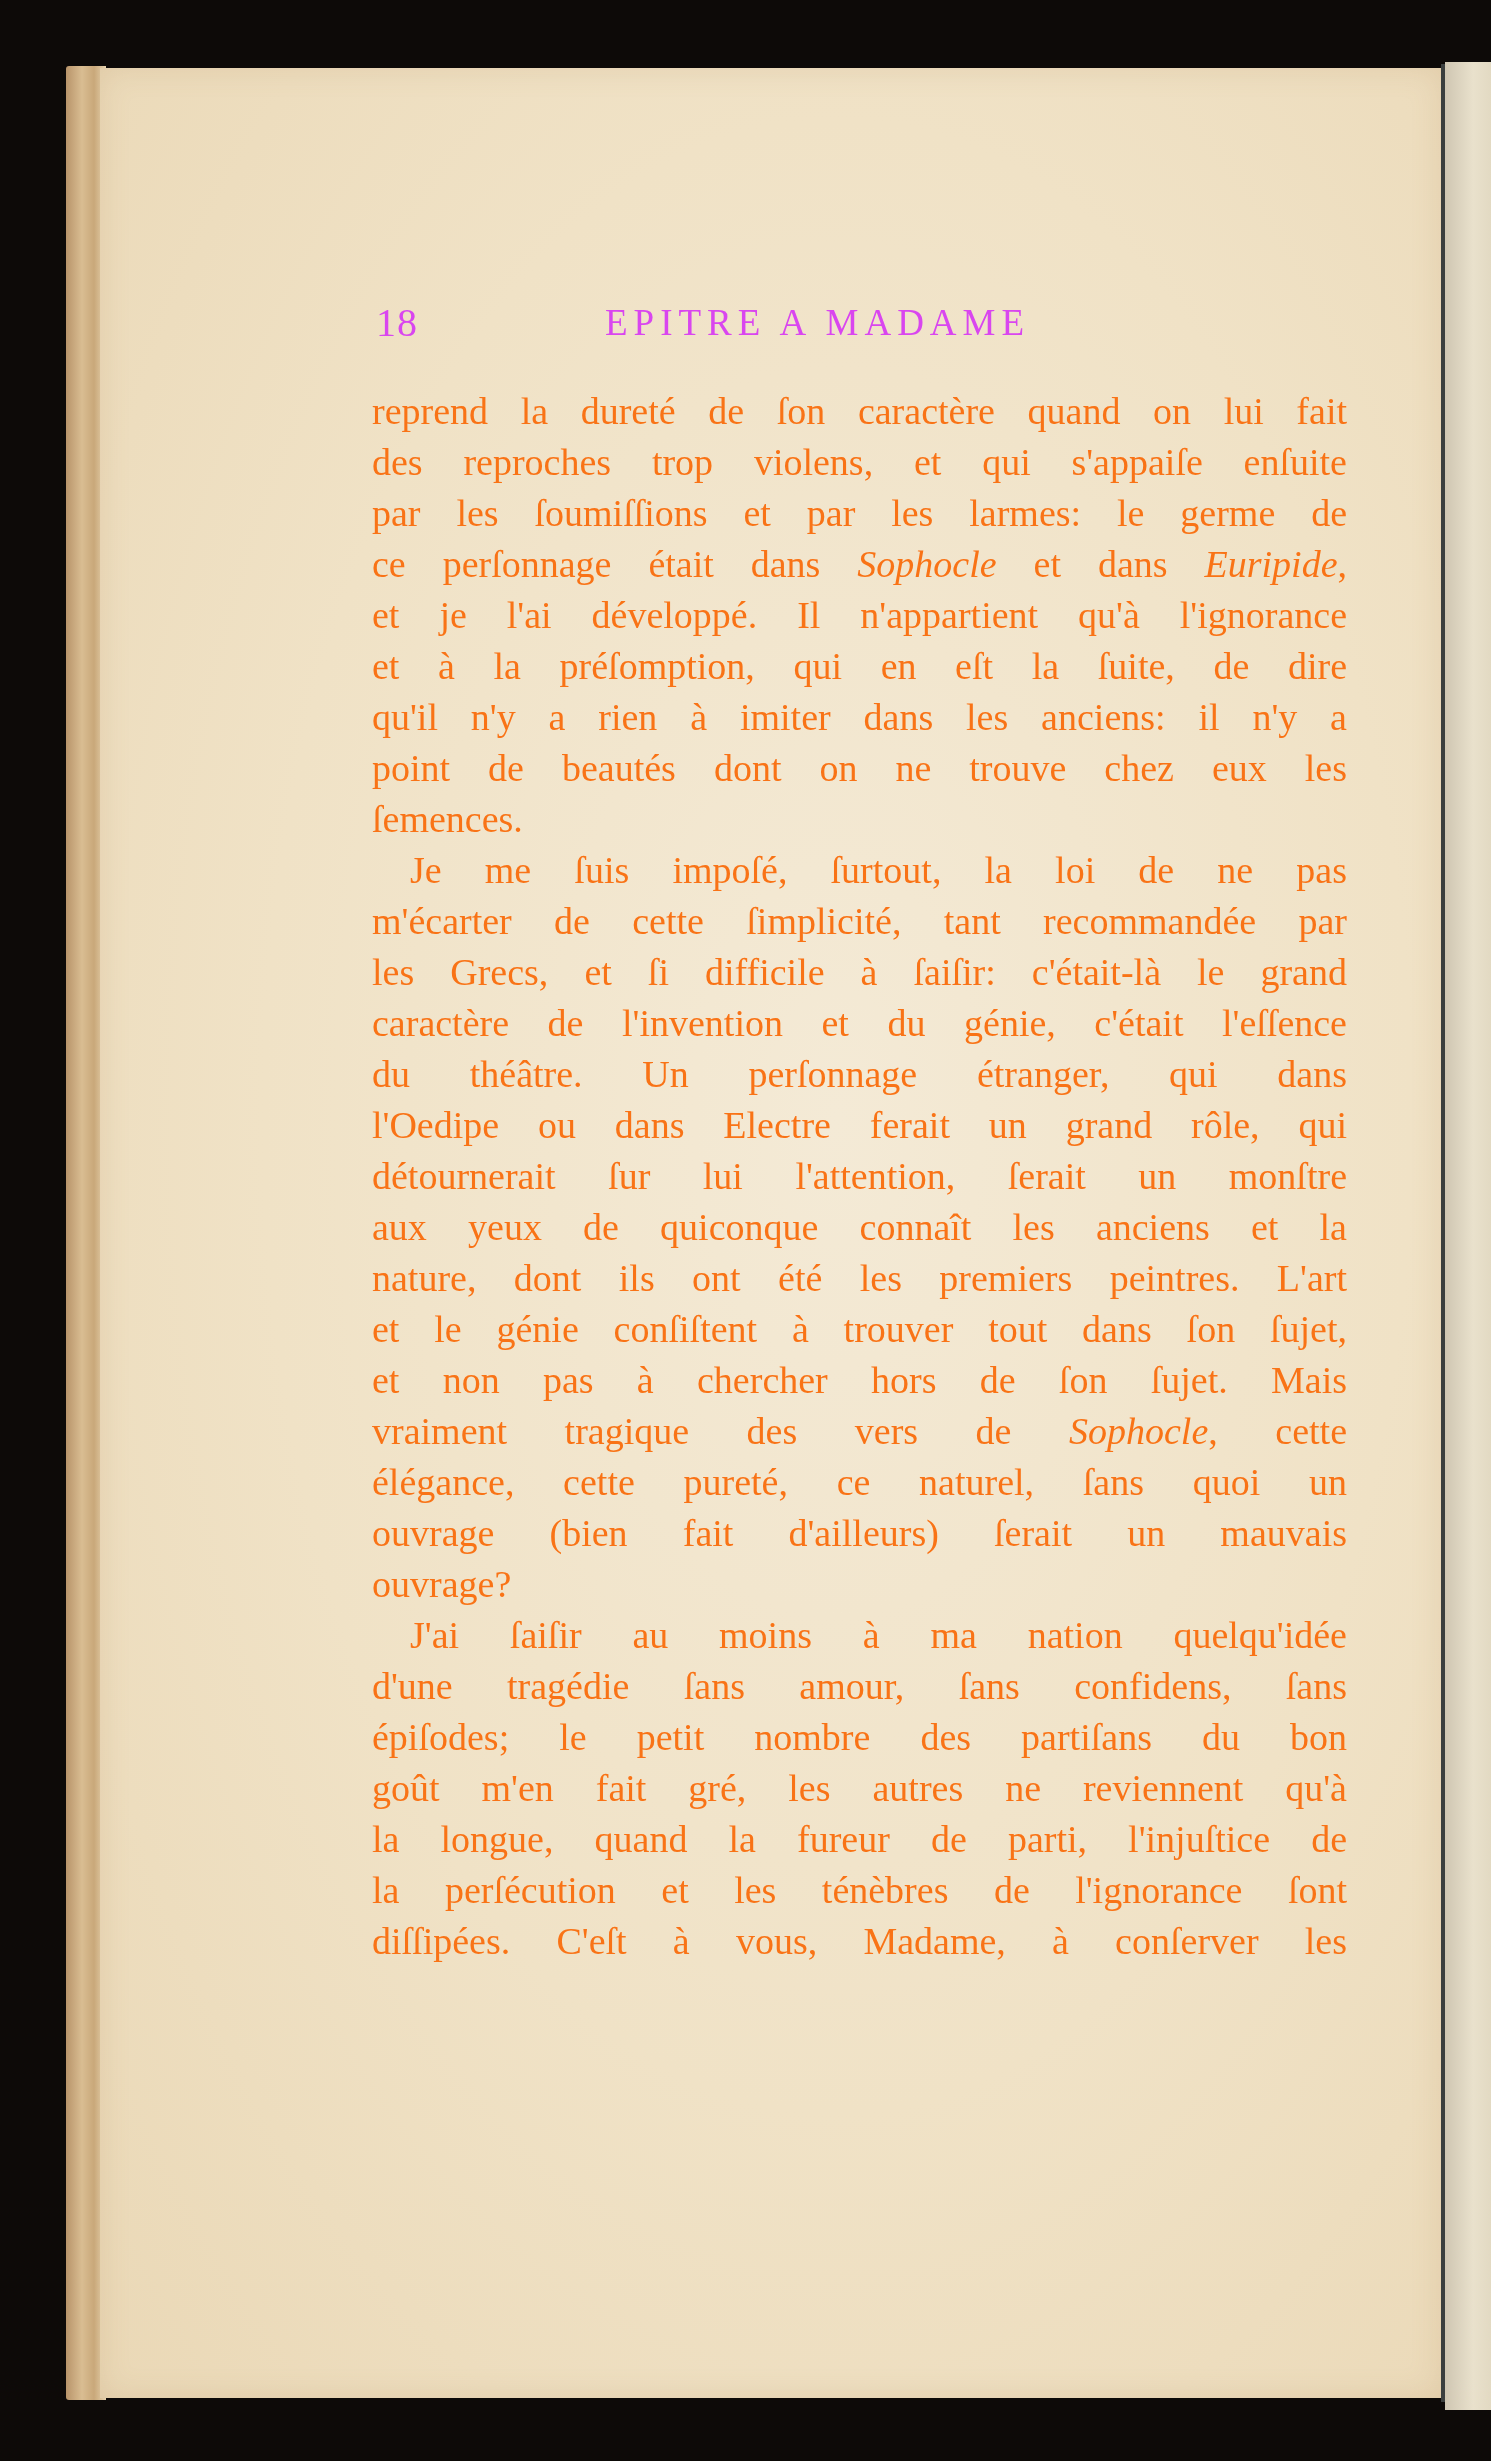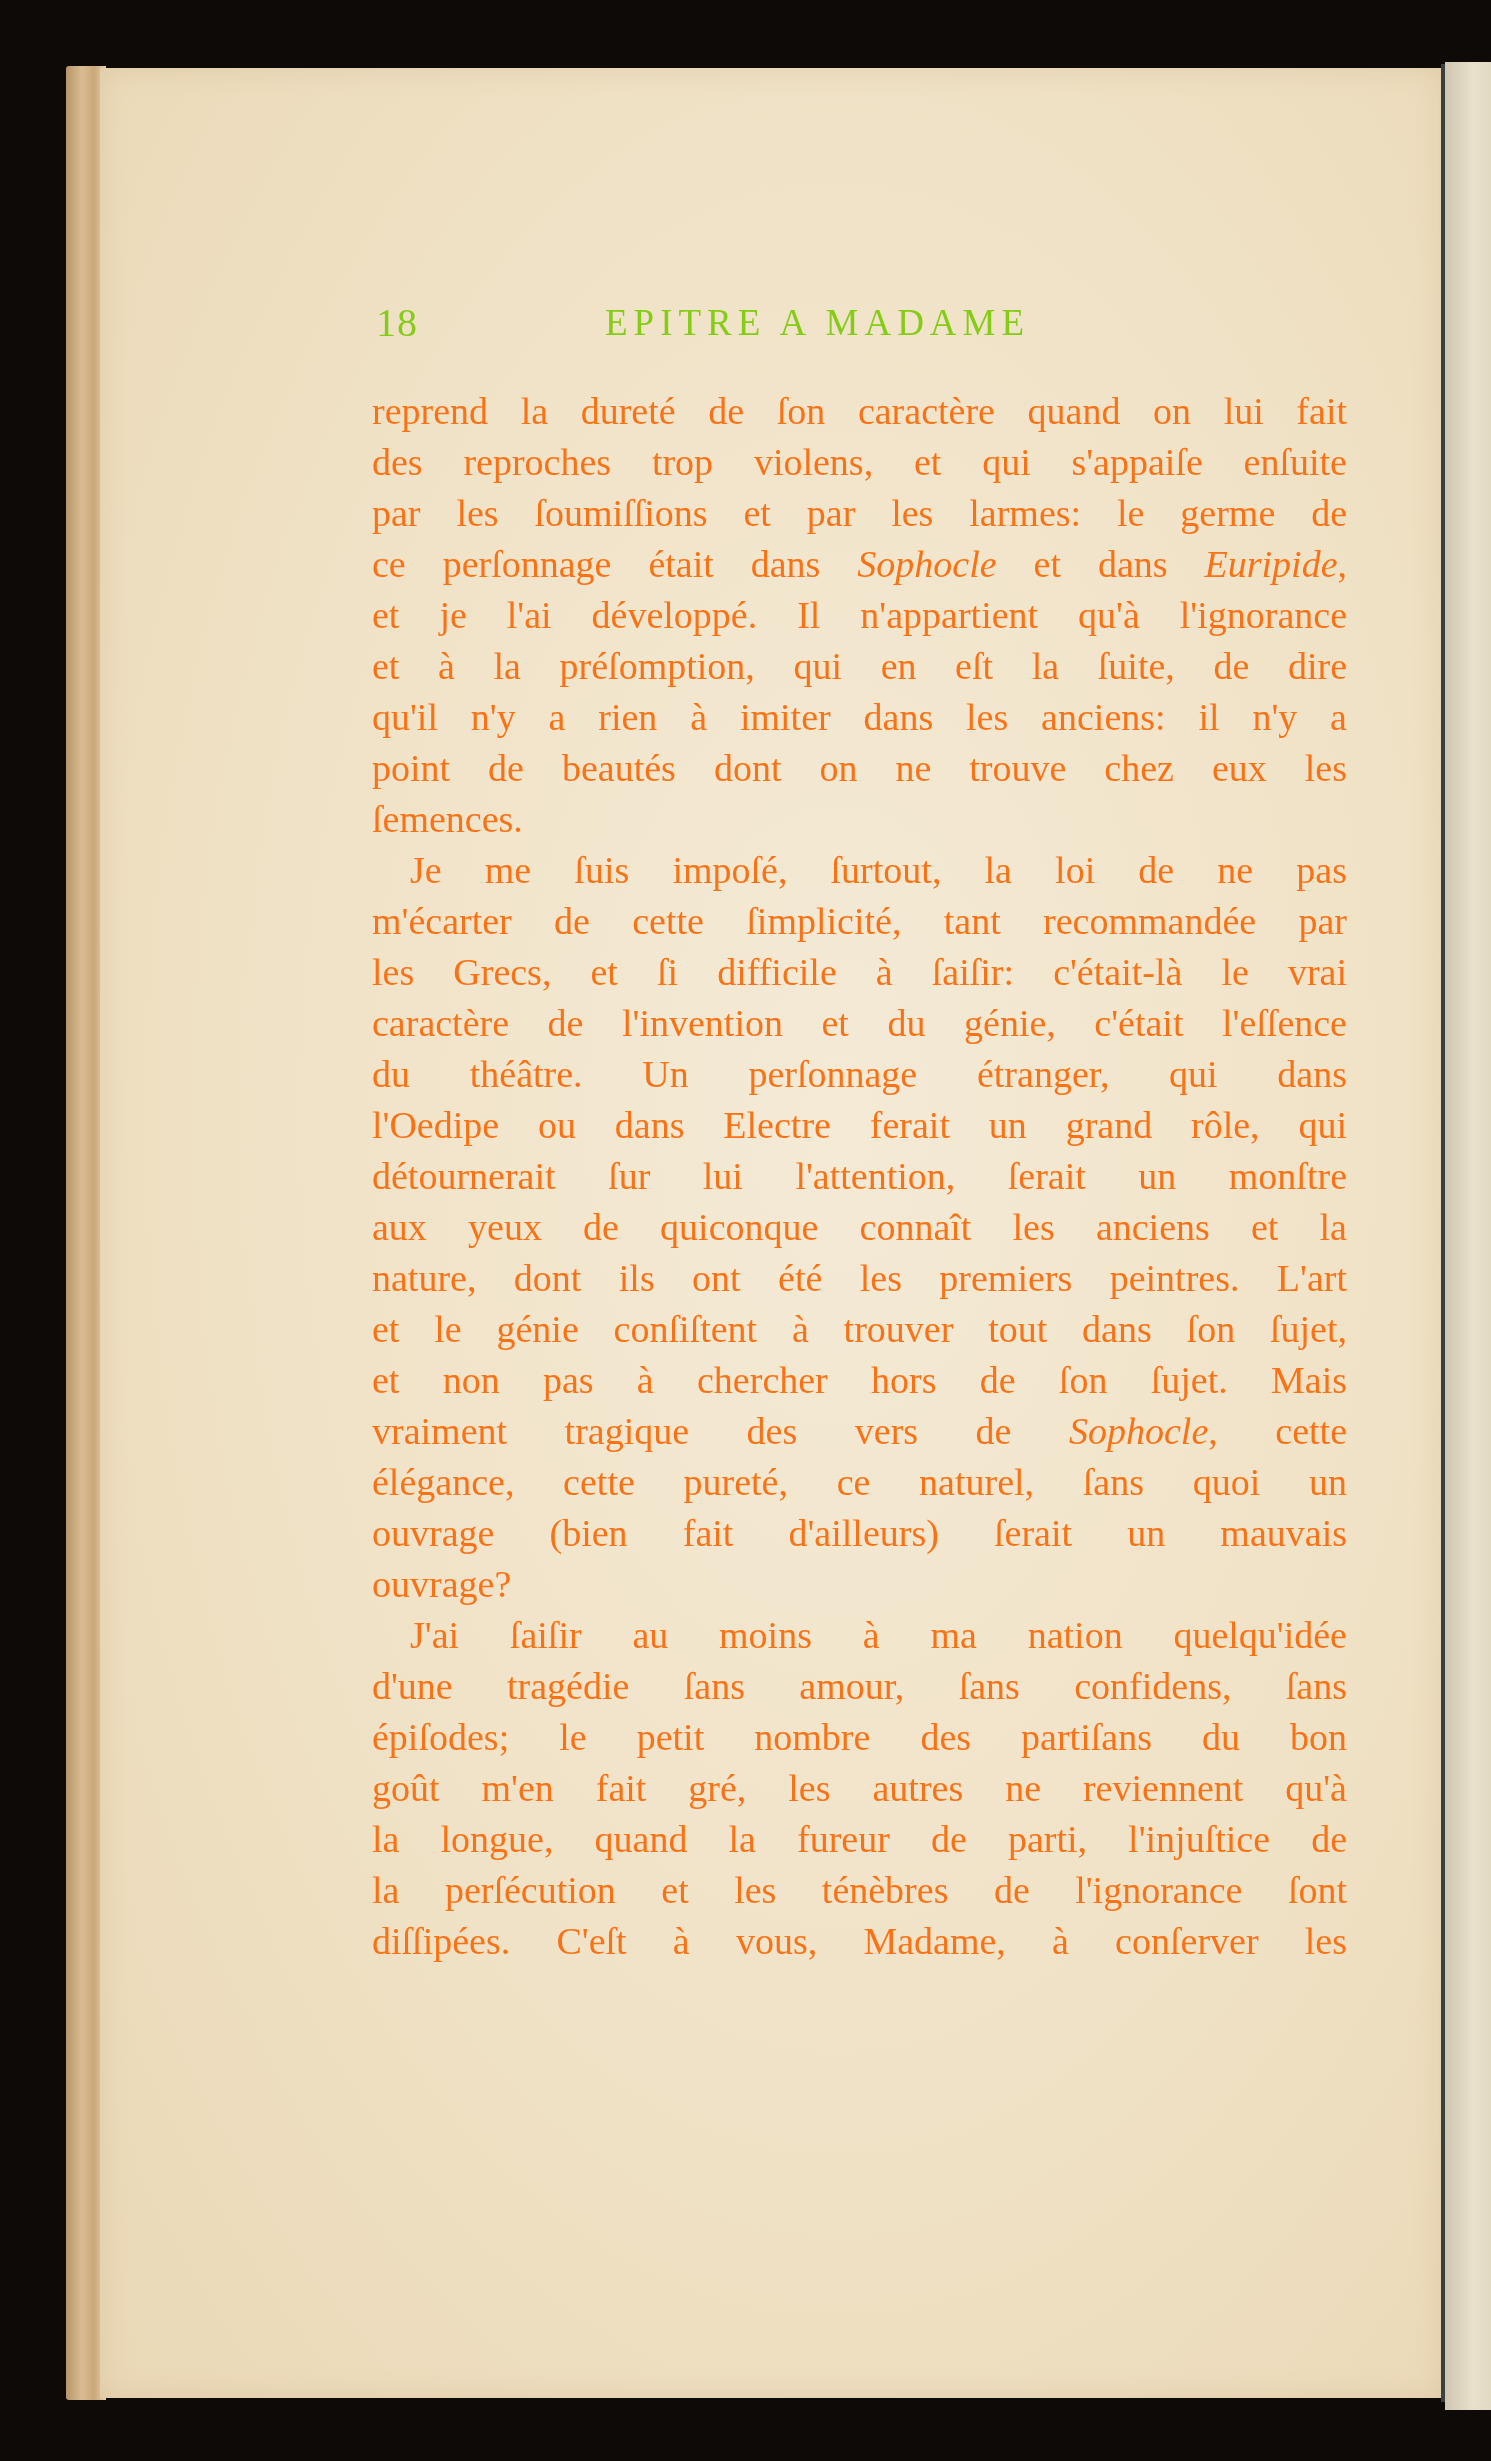--- a/index.html
+++ b/index.html
@@ -22,21 +22,21 @@
   .gutter {
     position: absolute; left: 1441px; top: 64px; width: 4px; height: 2338px;
     background: #3b3f3e;
   }
   .facing-page {
     position: absolute; left: 1445px; top: 62px; width: 47px; height: 2348px;
     background: linear-gradient(90deg, #cfc6b2 0%, #e9e1cc 60%, #e2d9c2 100%);
   }
   .running-head {
     position: absolute; top: 299px; left: 376px; width: 796px; height: 60px;
-    color: #84cc16;
+    color: #d946ef;
     text-align: right;
   }
   .page-number {
     position: absolute; left: 0; top: 0; font-size: 40px; letter-spacing: 1px;
   }
   .header-title {
     position: absolute; left: 229px; top: 2px; font-size: 37px; letter-spacing: 6px;
   }
   .text-block {
     position: absolute; left: 372px; top: 386px; width: 975px;
@@ -71,21 +71,21 @@
   <span class="line">des reproches trop violens, et qui s'appaiſe enſuite</span>
   <span class="line">par les ſoumiſſions et par les larmes: le germe de</span>
   <span class="line"><span>ce perſonnage était dans </span><span class="it">Sophocle</span><span> et dans </span><span class="it">Euripide</span><span>,</span></span>
   <span class="line">et je l'ai développé. Il n'appartient qu'à l'ignorance</span>
   <span class="line">et à la préſomption, qui en eſt la ſuite, de dire</span>
   <span class="line">qu'il n'y a rien à imiter dans les anciens: il n'y a</span>
   <span class="line">point de beautés dont on ne trouve chez eux les</span>
   <span class="line last">ſemences.</span>
   <span class="line indent">Je me ſuis impoſé, ſurtout, la loi de ne pas</span>
   <span class="line">m'écarter de cette ſimplicité, tant recommandée par</span>
-  <span class="line">les Grecs, et ſi difficile à ſaiſir: c'était-là le vrai</span>
+  <span class="line">les Grecs, et ſi difficile à ſaiſir: c'était-là le grand</span>
   <span class="line">caractère de l'invention et du génie, c'était l'eſſence</span>
   <span class="line">du théâtre. Un perſonnage étranger, qui dans</span>
   <span class="line">l'Oedipe ou dans Electre ferait un grand rôle, qui</span>
   <span class="line">détournerait ſur lui l'attention, ſerait un monſtre</span>
   <span class="line">aux yeux de quiconque connaît les anciens et la</span>
   <span class="line">nature, dont ils ont été les premiers peintres. L'art</span>
   <span class="line">et le génie conſiſtent à trouver tout dans ſon ſujet,</span>
   <span class="line">et non pas à chercher hors de ſon ſujet. Mais</span>
   <span class="line"><span>vraiment tragique des vers de </span><span class="it">Sophocle</span><span>, cette</span></span>
   <span class="line">élégance, cette pureté, ce naturel, ſans quoi un</span>

